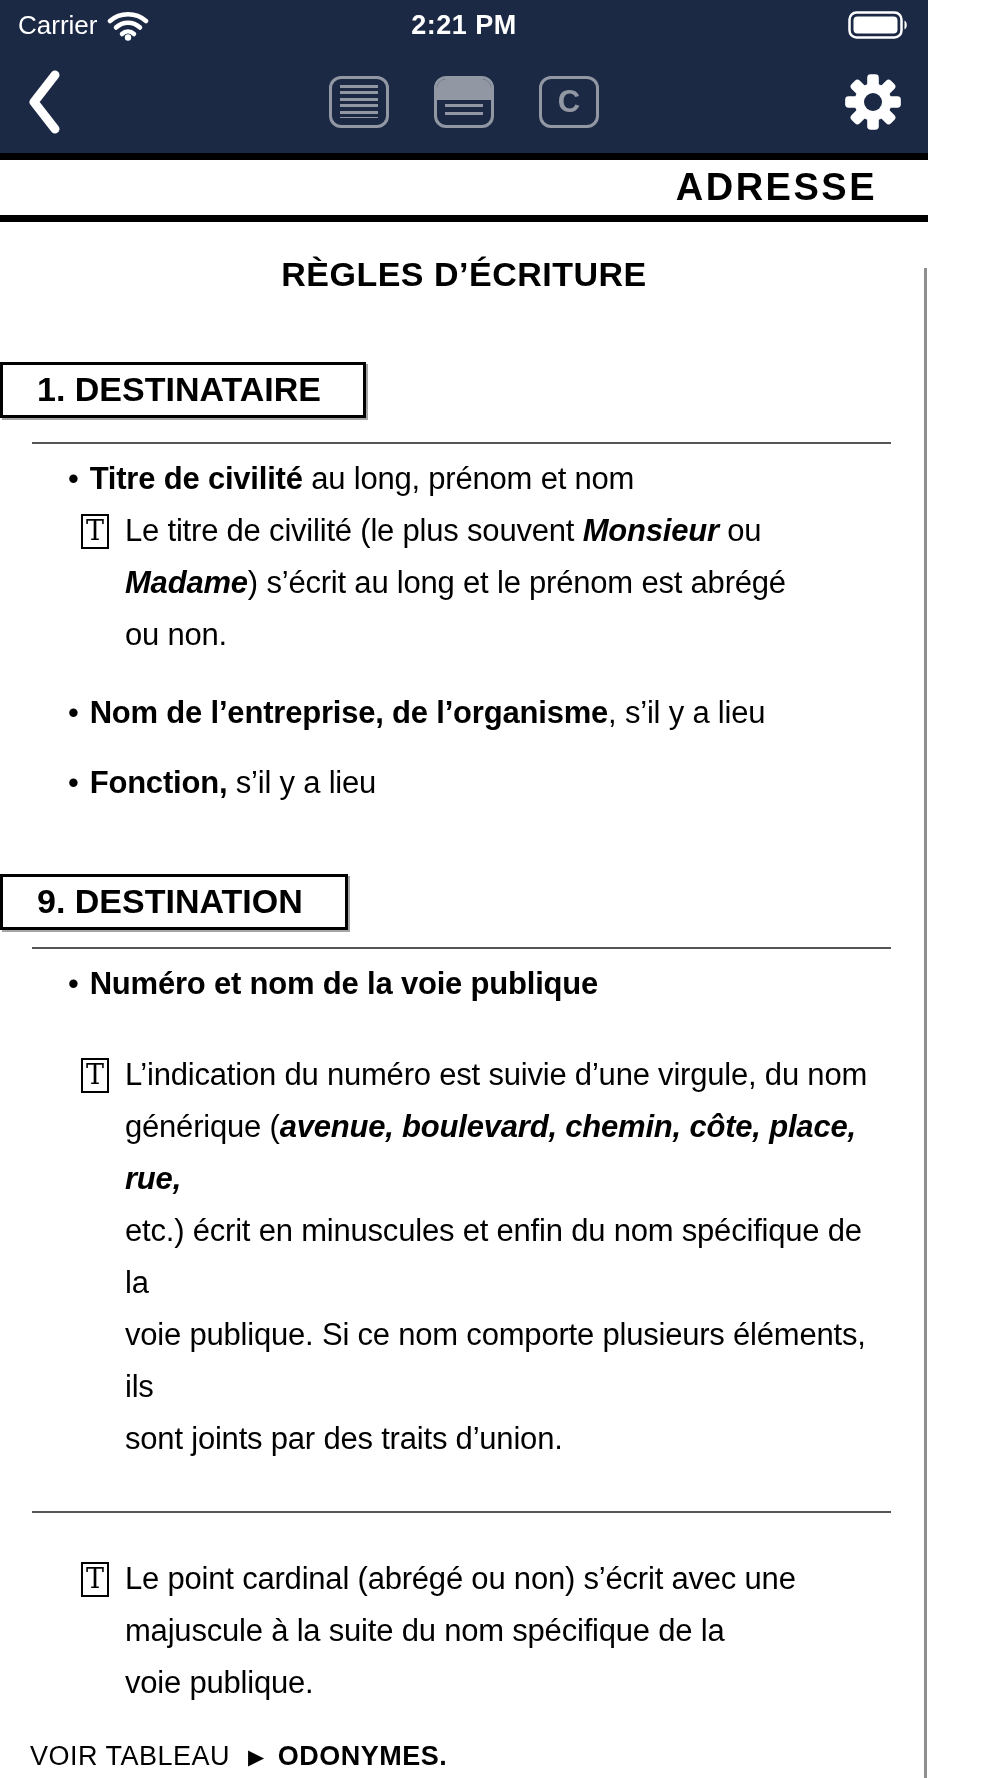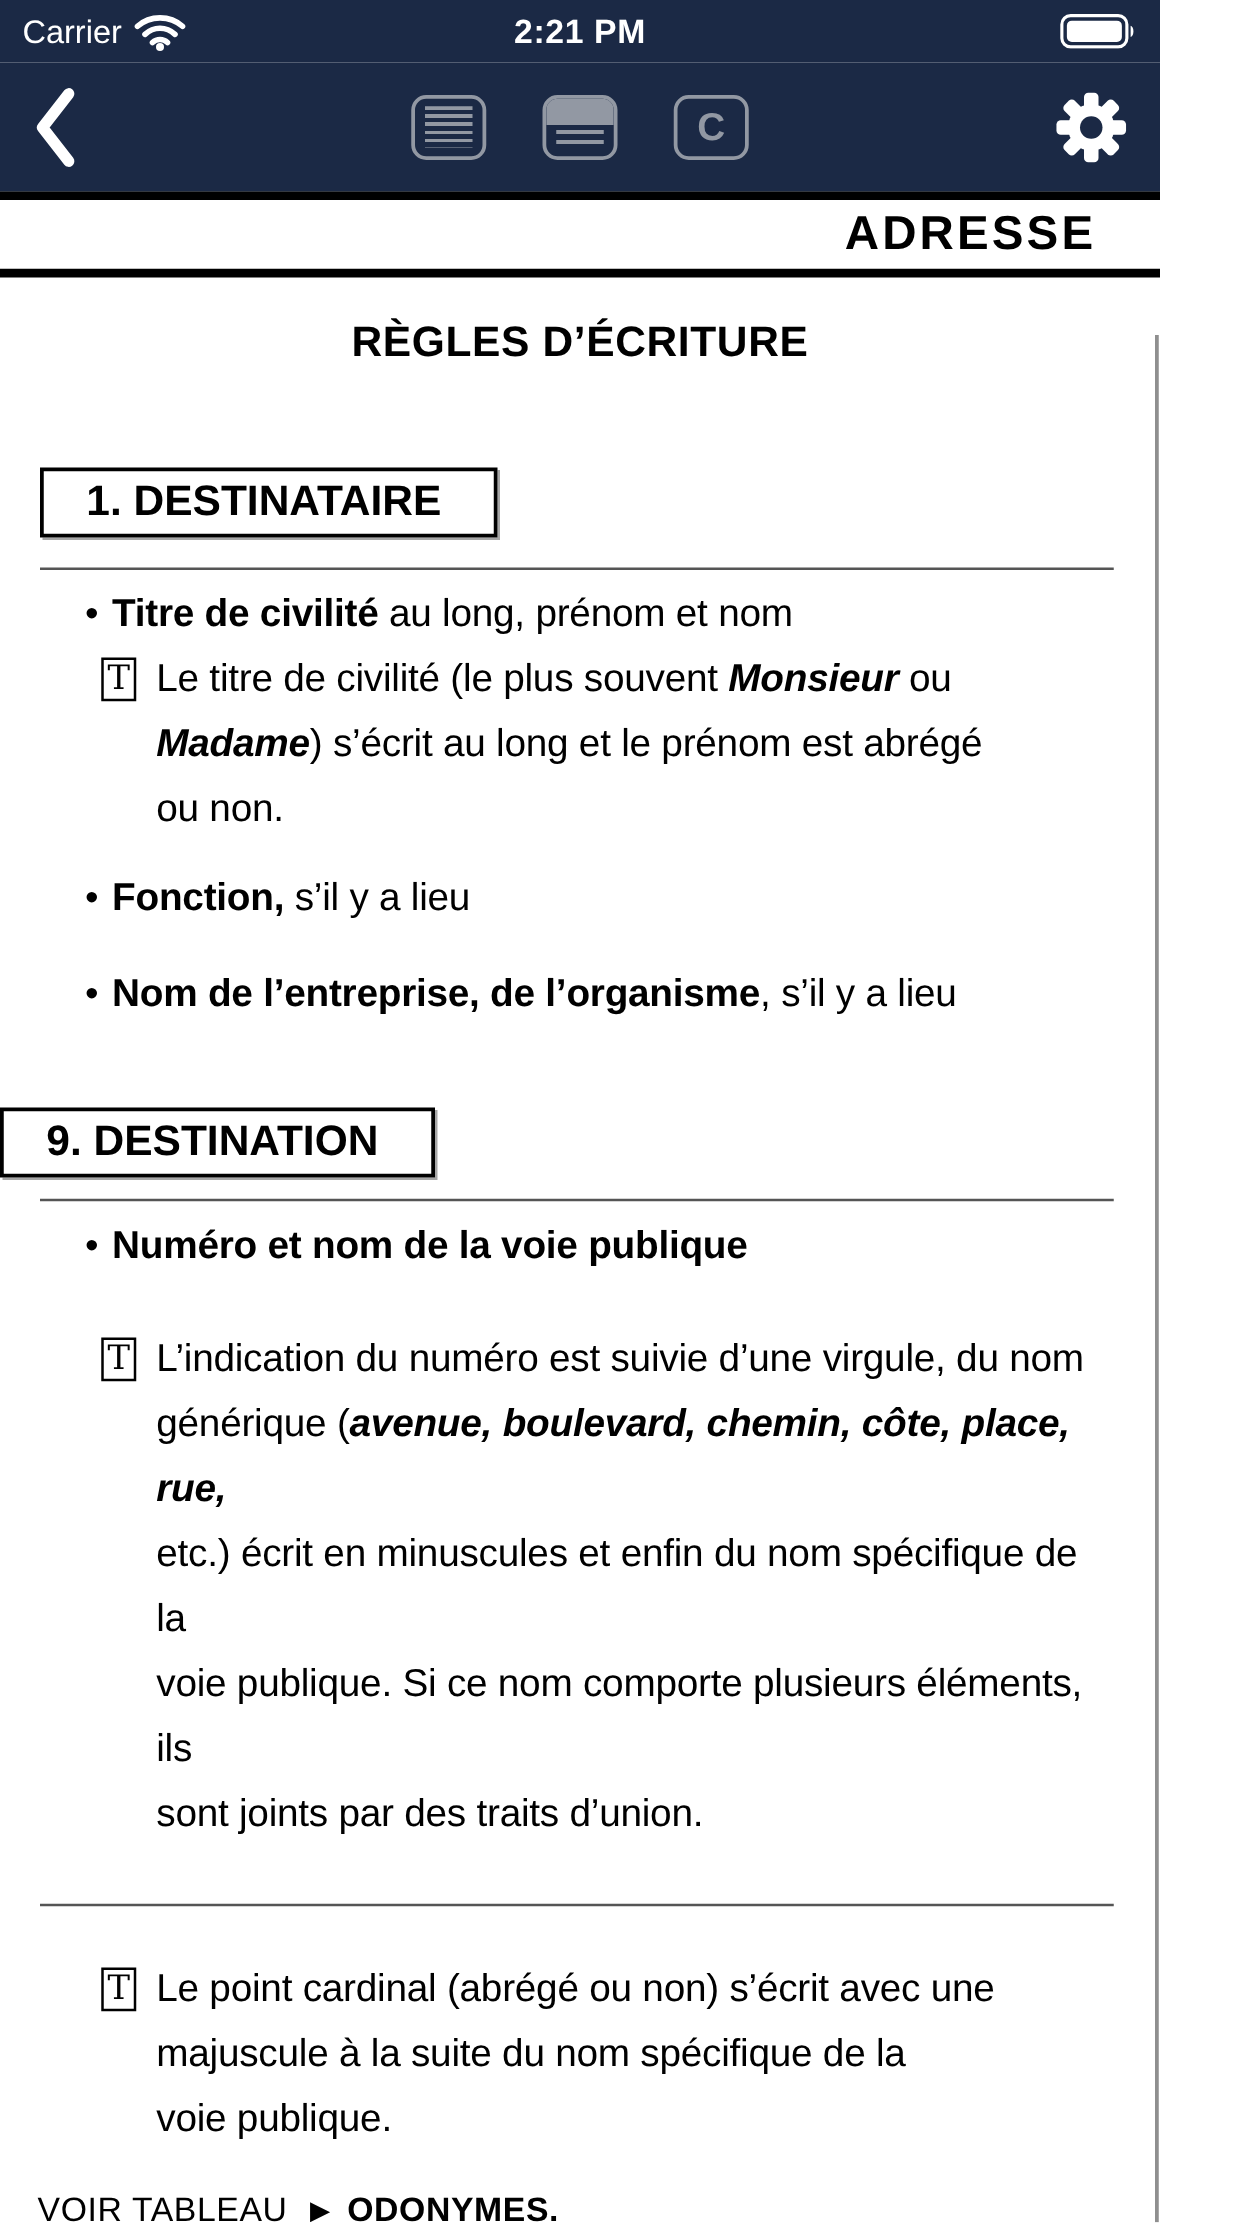--- a/index.html
+++ b/index.html
@@ -36,26 +36,26 @@
   .settings-btn { margin-left:auto; }
 
   
   .hline { height:7px; background:#000; }
   .page-header { height:55px; display:flex; align-items:center; justify-content:flex-end;
                  padding-right:51px; background:#fff;margin-left:10px; }
   .page-header span { font-size:38px; font-weight:bold; letter-spacing:2.5px; }
 
   
   .doc { position:relative; }
-  .doc-title { margin:32px 0 12px; text-align:center; font-size:34px; font-weight:bold;
+  .doc-title { margin:32px 0 0; text-align:center; font-size:34px; font-weight:bold;
                letter-spacing:0.5px; line-height:40px; }
   .sec-box { display:inline-block; border:3px solid #000; background:#fff;
              box-shadow:2px 2px 0 rgba(0,0,0,0.35);
              padding:5px 42px 6px 34px; font-size:34px; font-weight:bold; }
-  .sec-box.first { margin-top:68px;margin-left:32px; }
+  .sec-box.first { margin-top:68px; }
   .sec-box.second { margin-top:66px; }
   .rule { border:none; border-top:2px solid #555; margin:0 37px 0 32px; height:0; }
   .rule.r1 { margin-top:24px; }
   .rule.r2 { margin-top:17px; }
   .rule.r3 { margin-top:46px; }
   .rule.r4 { margin-top:50px; }
   .bullet { margin-left:68px; margin-right:40px; font-size:31px; line-height:50px;
             letter-spacing:-0.2px; }
   .bullet .dot { display:inline-block; margin-right:11px; }
   .bullet.b-titre { margin-top:10px; }
@@ -157,26 +157,26 @@
     <hr class="rule r1">
 
     <div class="bullet b-titre">
       <span class="dot">•</span><span class="rich"><span class="b">Titre de civilité</span><span> au long, prénom et nom</span></span>
     </div>
 
     <div class="tpara p1">
       <span class="tbadge">T</span><span class="rich"><span>Le titre de civilité (le plus souvent </span><span class="b i">Monsieur</span><span> ou</span><br><span class="b i">Madame</span><span>) s’écrit au long et le prénom est abrégé</span><br><span>ou non.</span></span>
     </div>
 
+    <div class="bullet b-nom">
+      <span class="dot">•</span><span class="rich"><span class="b">Nom de l’entreprise, de l’organisme</span><span>, s’il y a lieu</span></span>
+    </div>
+
     <div class="bullet b-fonction">
       <span class="dot">•</span><span class="rich"><span class="b">Fonction,</span><span> s’il y a lieu</span></span>
-    </div>
-
-    <div class="bullet b-nom">
-      <span class="dot">•</span><span class="rich"><span class="b">Nom de l’entreprise, de l’organisme</span><span>, s’il y a lieu</span></span>
     </div>
 
     <div class="sec-box second">
       <span>9. DESTINATION</span>
     </div>
     <hr class="rule r2">
 
     <div class="bullet b-numero">
       <span class="dot">•</span><span class="rich"><span class="b">Numéro et nom de la voie publique</span></span>
     </div>

